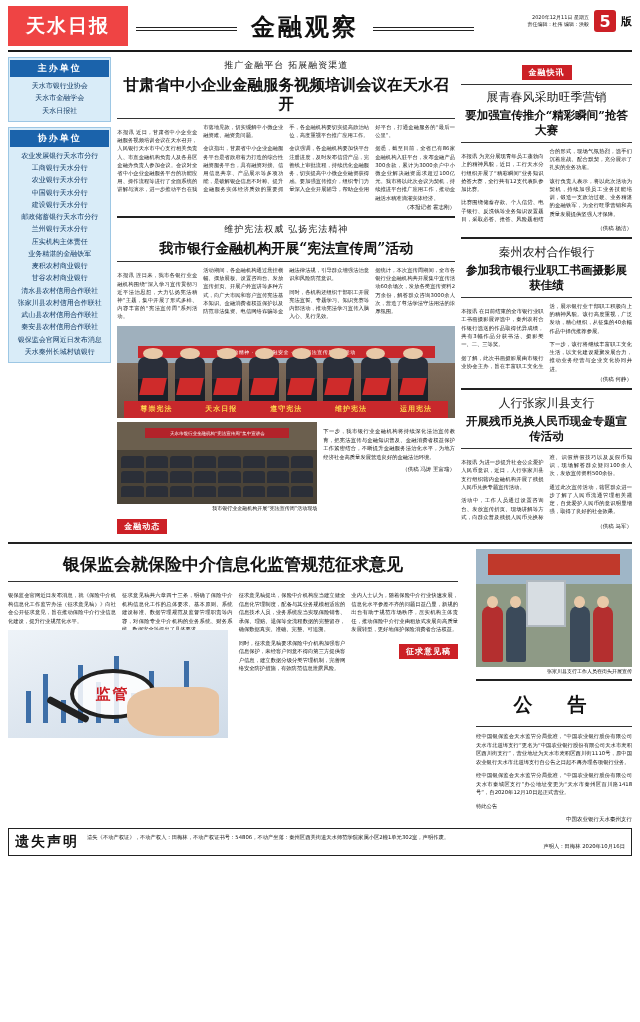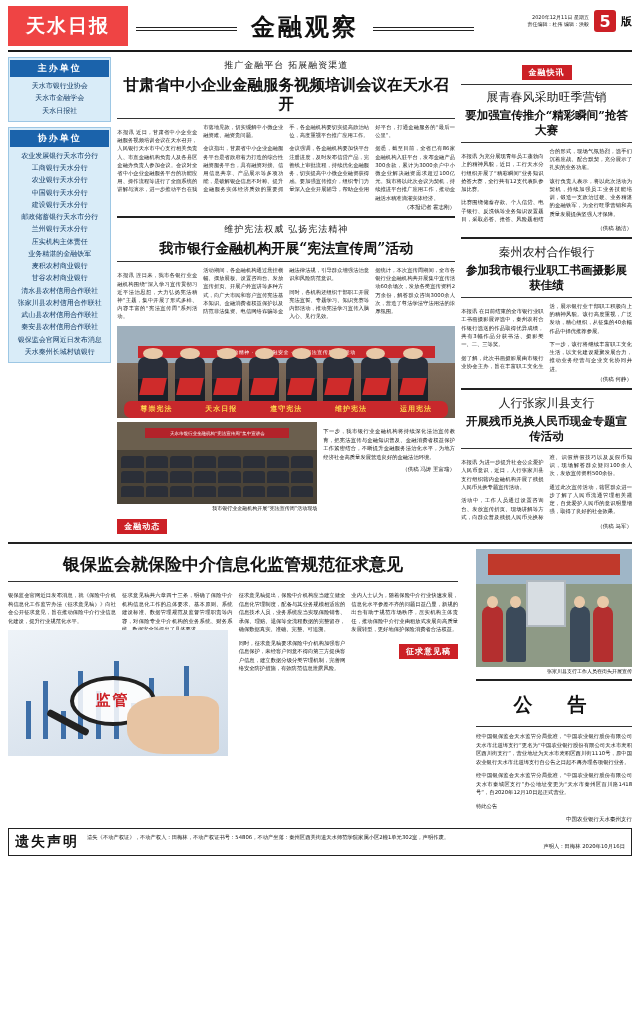--- a/index.html
+++ b/index.html
@@ -231,35 +231,35 @@
     content:""; position:absolute; left:18%; top:-9px; width:64%; height:11px;
     background:#e8c9a8; border-radius:50%;
   }
   .p-a .sash {
     position:absolute; top:36%; left:10%; width:80%; height:30%;
     background:#cf2b2b; transform: skewX(-12deg);
   }
   .p-a .redstrip {
     position:absolute; left:2%; right:2%; bottom:0; height:17px;
     background:#c8282c; color:#ffd34d; font-size:7px; font-weight:bold;
-    display:flex; align-items:center; justify-content:space-around; letter-spacing:1px;border-radius:7px;
+    display:flex; align-items:center; justify-content:space-around; letter-spacing:1px;
   }
 
   
   .p-b { height: 82px; background:#4a4338; }
   .p-b .stage { position:absolute; left:0; right:0; top:0; height:34%; background:#6b5f4e; }
   .p-b .banner2 {
     position:absolute; left:14%; right:14%; top:8%; height:10px; background:#b2232a;
     color:#fff; font-size:4.5px; display:flex; align-items:center; justify-content:center;
   }
   .p-b .seatrow { position:absolute; left:2%; right:2%; height:14%; display:flex; gap:2px; }
   .p-b .seat { flex:1; background:#2b2f38; border-radius:3px 3px 0 0; }
 
   
-  .p-c { height: 126px; background: linear-gradient(160deg,#eef3f8,#cfdbe8); }
+  .p-c { height: 108px; background: linear-gradient(160deg,#eef3f8,#cfdbe8); }
   .p-c .chartbg { position:absolute; inset:0; }
   .p-c .bar { position:absolute; bottom:14%; width:5px; background:#3e6fa8; }
   .p-c .lens {
     position:absolute; left:28%; top:36%; width:86px; height:50px; border-radius:50%;
     border:4px solid #222; background:rgba(255,255,255,.85);
     display:flex; align-items:center; justify-content:center;
   }
   .p-c .lens span { color:#cc2026; font-size:15px; font-weight:bold; letter-spacing:2px; }
   .p-c .handle {
     position:absolute; left:17%; top:70%; width:46px; height:7px; background:#222;

